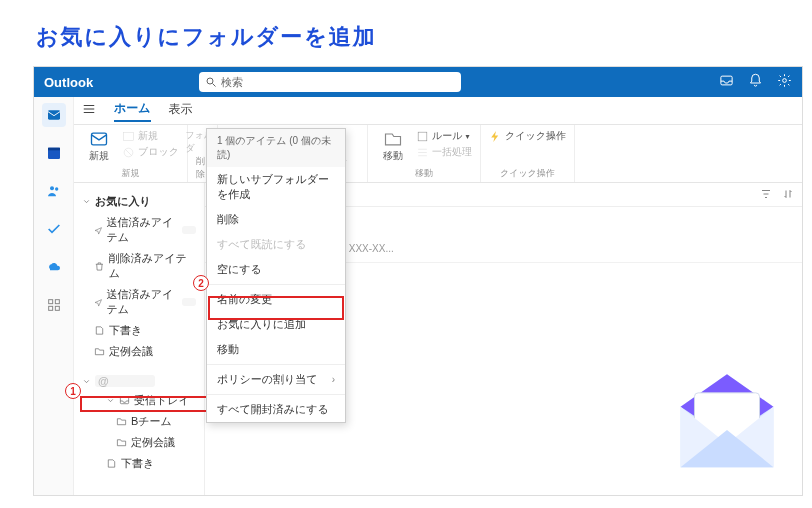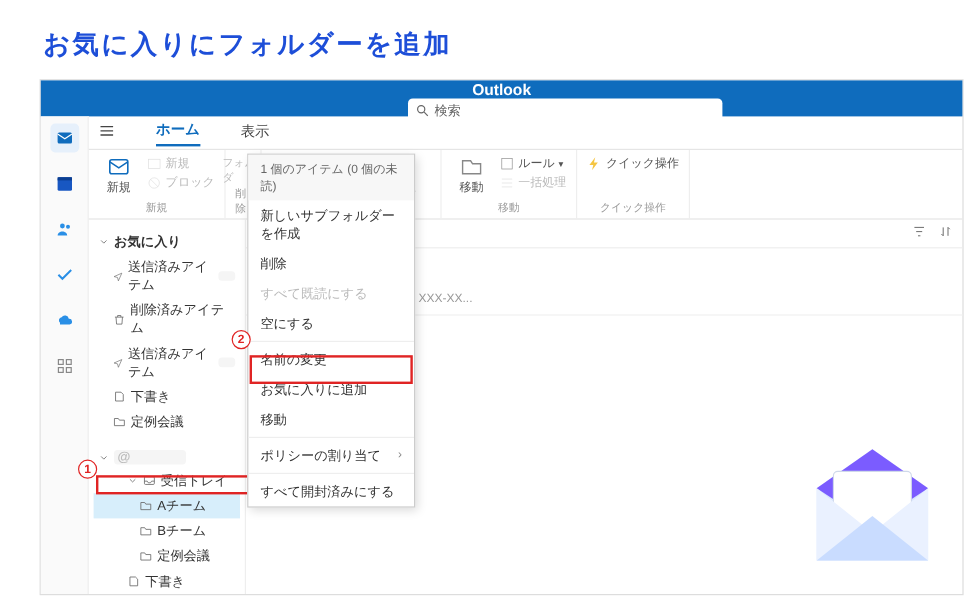--- a/index.html
+++ b/index.html
@@ -30,21 +30,20 @@
     display: flex;
     flex-direction: column;
   }
   .titlebar {
     height: 30px;
     background: #0f6cbd;
     color: #fff;
     display: flex;
     align-items: center;
     padding: 0 10px;
-    flex-direction: column;
   }
   .titlebar .brand { font-size: 13px; font-weight: 600; }
   .search-wrap { margin-left: 106px; }
   .search {
     display: flex; align-items: center;
     background: #fff;
     border-radius: 4px;
     width: 262px; height: 20px;
     padding: 0 6px;
     color: #666;
@@ -71,21 +70,21 @@
   }
   .rail .r-item.active { background:#e6f0fb; }
   .rail svg { width:16px; height:16px; }
   
   .main { flex:1; display:flex; flex-direction:column; min-width:0; }
   .tabbar {
     height: 28px;
     display:flex; align-items:center;
     border-bottom: 1px solid #e5e5e5;
     padding-left: 8px;
-    gap: 34px;
+    gap: 18px;
     font-size: 12px;
     color:#444;
     text-align:center;
   }
   .tabbar .hamb svg{ width:14px; height:14px; stroke:#444; fill:none; stroke-width:1.8;}
   .tabbar .tab { padding-bottom:3px; }
   .tabbar .tab.active { color:#0f6cbd; border-bottom: 2px solid #0f6cbd; font-weight:600; }
   
   .ribbon {
     height: 58px;
@@ -455,26 +454,20 @@
           <div class="fsection indent2">
             <svg class="tree" viewBox="0 0 24 24">
                 <path d="M6 9l6 6 6-6"></path>
               </svg>
             <svg class="ico" viewBox="0 0 24 24">
                 <rect x="3" y="5" width="18" height="14" rx="2"></rect>
                 <path d="M3 13h5l2 3h4l2-3h5"></path>
               </svg>
             <span>受信トレイ</span>
           </div>
-          <div class="fsection indent3 sel">
-            <svg class="ico" viewBox="0 0 24 24" fill="#555">
-                <path d="M3 6h7l2 3h9v10H3z"></path>
-              </svg>
-            <span>Aチーム</span>
-          </div>
           <div class="fsection indent3">
             <svg class="ico" viewBox="0 0 24 24">
                 <path d="M3 6h7l2 3h9v10H3z"></path>
               </svg>
             <span>Bチーム</span>
           </div>
           <div class="fsection indent3">
             <svg class="ico" viewBox="0 0 24 24">
                 <path d="M3 6h7l2 3h9v10H3z"></path>
               </svg>

